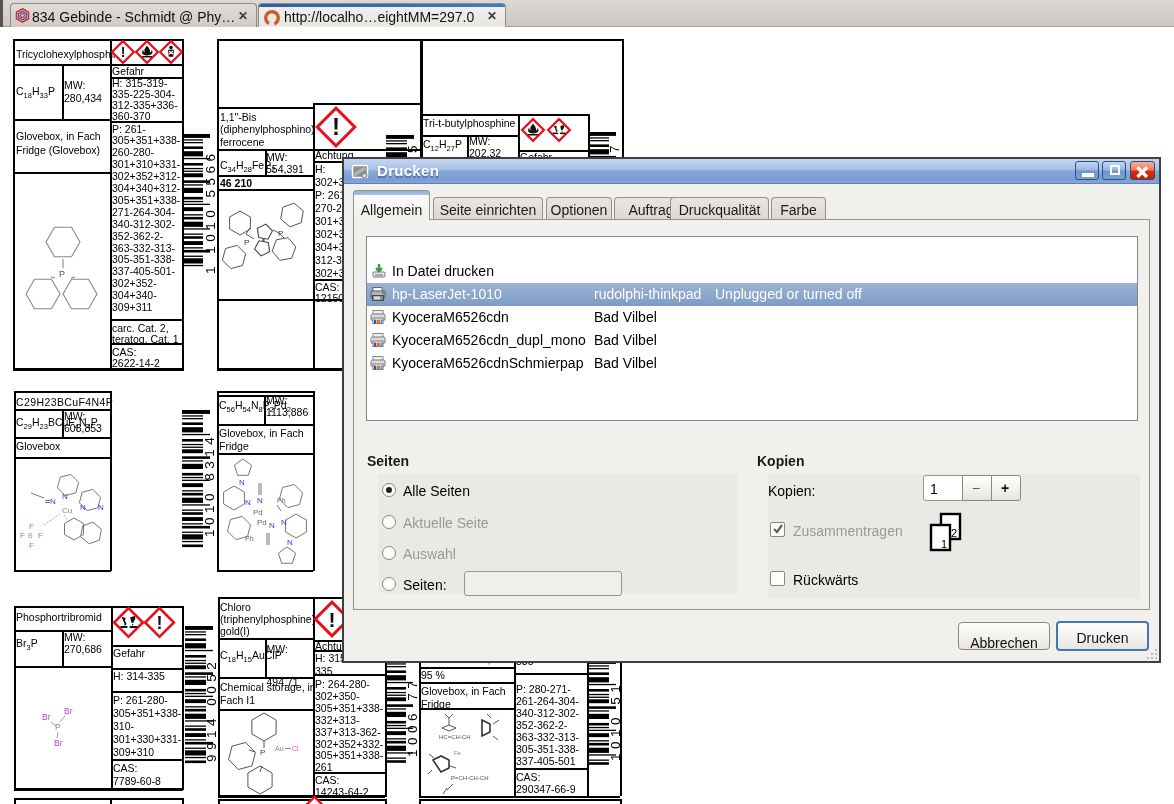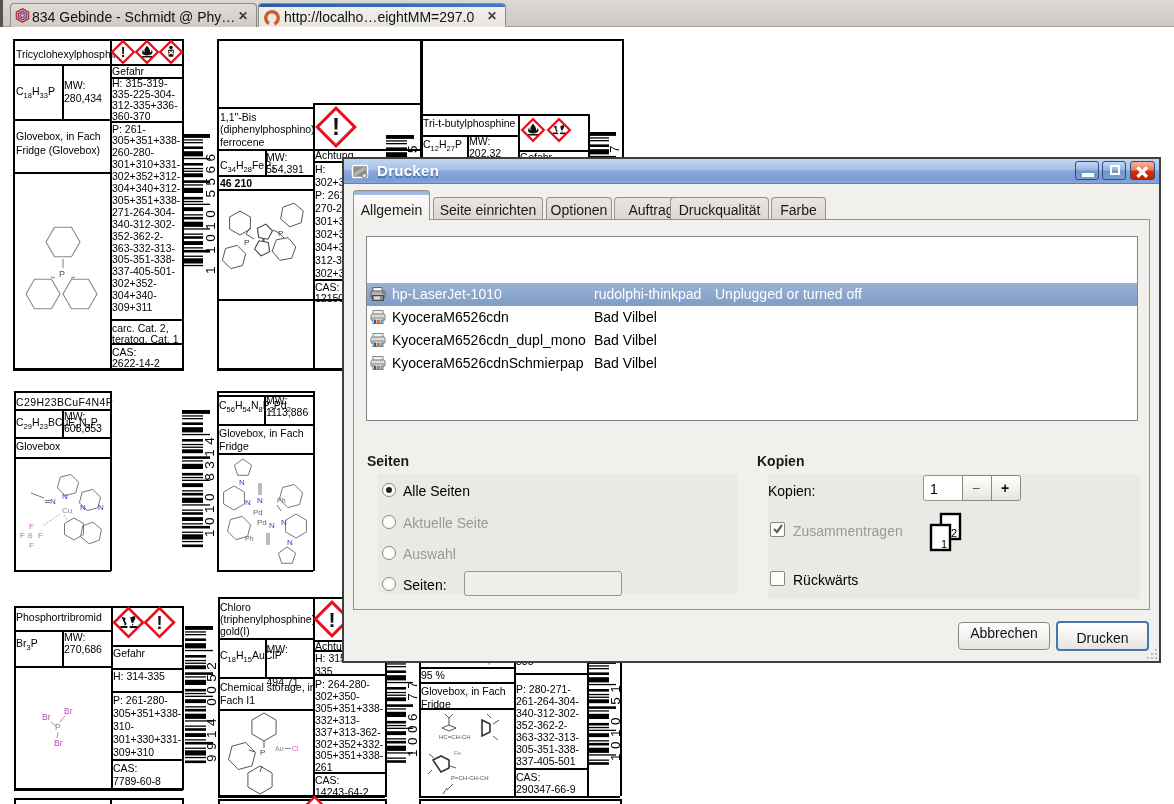--- a/index.html
+++ b/index.html
@@ -594,20 +594,28 @@
   <div id="ntabs">
     <div class="ntab" id="ntab-active" style="left:9px;top:31px;width:77px;height:30px;z-index:2">Allgemein</div>
     <div class="ntab" style="left:89px;top:38px;width:110px;height:22px">Seite einrichten</div>
     <div class="ntab" style="left:202px;top:38px;width:66px;height:22px">Optionen</div>
     <div class="ntab" style="left:270px;top:38px;width:74px;height:22px">Auftrag</div>
     <div class="ntab" style="left:326px;top:38px;width:99px;height:22px">Druckqualität</div>
     <div class="ntab" style="left:427px;top:38px;width:55px;height:22px">Farbe</div>
   </div>
   <div id="npage"></div>
   <div id="ptable">
+    <div class="prow" style="top:23px">
+          <svg width="16" height="16" style="left:4px;top:3px">
+            <path d="M8 1 L8 7 M5 5 L8 8.5 L11 5" stroke="#3c9e3c" stroke-width="2.4" fill="none"></path>
+            <rect x="2" y="9" width="12" height="5" rx="1" fill="#e8e8e8" stroke="#777" stroke-width="1"></rect>
+            <rect x="4" y="11" width="8" height="2" fill="#aaa"></rect>
+          </svg>
+          <div class="cellD">In Datei drucken</div>
+        </div>
     <div class="prow psel" style="top:46px">
           <svg width="17" height="16" style="left:3px;top:3px;opacity:0.95">
             <rect x="3" y="1.5" width="9" height="5" fill="#fff" stroke="#666" stroke-width="1"></rect>
             <rect x="1" y="5" width="14" height="7" rx="1" fill="#b5b5b5" stroke="#555" stroke-width="1"></rect>
             <rect x="2.5" y="9.5" width="11" height="5" fill="#888" stroke="#444" stroke-width="1"></rect>
             <rect x="4" y="10.5" width="6" height="3" fill="#ddd"></rect>
             <circle cx="13" cy="7" r="1" fill="#666"></circle>
           </svg>
           <div class="cellD">hp-LaserJet-1010</div>
           <div class="cellS">rudolphi-thinkpad</div>
@@ -682,21 +690,21 @@
       </div>
   <div class="lbl dis" style="left:449px;top:364px">Zusammentragen</div>
   <svg width="34" height="40" style="left:585px;top:353px">
         <rect x="12" y="2" width="19" height="25" fill="#fff" stroke="#000" stroke-width="2.4"></rect>
         <text x="22" y="25" font-size="11">2</text>
         <rect x="2" y="13" width="19" height="25" fill="#fff" stroke="#000" stroke-width="2.4"></rect>
         <text x="12" y="36" font-size="11">1</text>
       </svg>
   <div class="check" style="left:426px;top:412px;width:15px;height:15px"></div>
   <div class="lbl" style="left:449px;top:413px">Rückwärts</div>
-  <div class="btn" style="left:614px;top:463px;width:92px;height:28px;padding-top:2px">Abbrechen</div>
+  <div class="btn" style="left:614px;top:463px;width:92px;height:28px;padding-top:12px">Abbrechen</div>
   <div class="btn" style="left:712px;top:462px;width:93px;height:30px;padding-top:7px;border:2px solid #4676af">Drucken</div>
   <svg width="14" height="14" style="left:801px;top:488px">
     <g fill="#b1ada7">
           <circle cx="11" cy="3" r="1"></circle>
           <circle cx="7" cy="7" r="1"></circle>
           <circle cx="11" cy="7" r="1"></circle>
           <circle cx="3" cy="11" r="1"></circle>
           <circle cx="7" cy="11" r="1"></circle>
           <circle cx="11" cy="11" r="1"></circle>
         </g>

